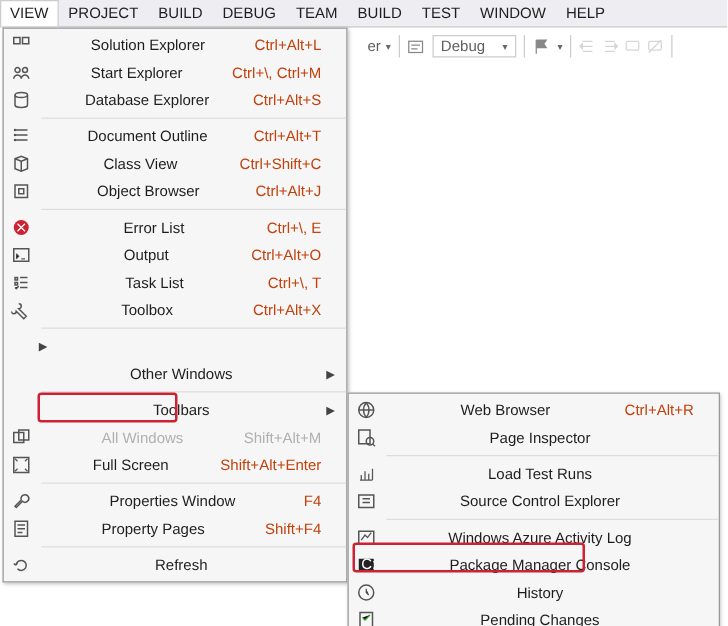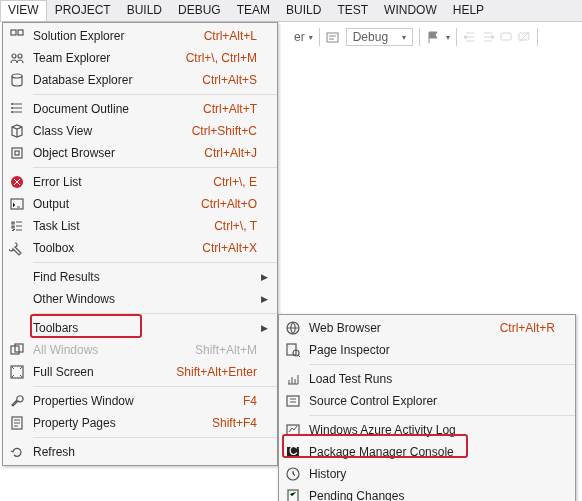--- a/index.html
+++ b/index.html
@@ -13,21 +13,21 @@
 .toolbar-frag .sep { border-left: 1px solid #ccc; height: 18px; margin: 0 2px; }
 .toolbar-frag .debug { border: 1px solid #ccc; padding: 1px 6px; display: flex; align-items: center; gap: 14px; }
 .toolbar-frag svg { display: block; }
 .tiny-caret { font-size: 8px; color: #666; }
 
 .dropdown { position: absolute; left: 2px; top: 22px; width: 276px; background: #f6f6f6; border: 1px solid #999; box-shadow: 1px 1px 3px rgba(0,0,0,.25); padding: 2px 0; }
 .submenu { position: absolute; left: 278px; top: 314px; width: 298px; background: #f6f6f6; border: 1px solid #999; box-shadow: 1px 1px 3px rgba(0,0,0,.25); padding: 2px 0; }
 
 .row { display: flex; align-items: center; height: 22px; padding: 0 6px 0 4px; cursor: default; }
 .row .icon { width: 20px; display: flex; justify-content: center; color: #555; }
-.row .label { flex: 1; padding-left: 6px; color: #1e1e1e; white-space: nowrap; }
+.row .label { flex: 1; padding-left: 6px; color: #1e1e1e; white-space: nowrap; text-align: center; }
 .row .shortcut { color: #c2410c; padding-right: 4px; white-space: nowrap; }
 .row .arrow { width: 10px; color: #444; font-size: 9px; }
 .row.disabled .label, .row.disabled .icon, .row.disabled .shortcut { color: #b0b0b0; }
 .sep-row { height: 1px; background: #ddd; margin: 3px 0 3px 30px; }
 
 .highlight-red { position: absolute; border: 2px solid #c23; border-radius: 3px; pointer-events: none; }
 .hl1 { left: 30px; top: 314px; width: 112px; height: 24px; }
 .hl2 { left: 282px; top: 434px; width: 186px; height: 24px; }
 </style>
 </head>
@@ -104,21 +104,21 @@
       <span class="arrow"></span>
     </div>
     <div class="row">
       <span class="icon">
         <svg width="16" height="16">
           <circle cx="5" cy="6" r="2" stroke="#555" fill="none" stroke-width="1.2"></circle>
           <circle cx="11" cy="6" r="2" stroke="#555" fill="none" stroke-width="1.2"></circle>
           <path d="M2 13c0-2 2-3 3-3s3 1 3 3M8 13c0-2 2-3 3-3s3 1 3 3" stroke="#555" fill="none" stroke-width="1.2"></path>
         </svg>
       </span>
-      <span class="label">Team Explorer</span>
+      <span class="label">Start Explorer</span>
       <span class="shortcut">Ctrl+\, Ctrl+M</span>
       <span class="arrow"></span>
     </div>
     <div class="row">
       <span class="icon">
         <svg width="16" height="16">
           <ellipse cx="8" cy="4" rx="5" ry="2" stroke="#555" fill="none" stroke-width="1.2"></ellipse>
           <path d="M3 4v8c0 1 2 2 5 2s5-1 5-2V4" stroke="#555" fill="none" stroke-width="1.2"></path>
         </svg>
       </span>
@@ -202,21 +202,20 @@
           <path d="M6 3a2 2 0 0 1 0 4l6 6-2 2-6-6a2 2 0 0 1-4 0" stroke="#555" fill="none" stroke-width="1.2"></path>
         </svg>
       </span>
       <span class="label">Toolbox</span>
       <span class="shortcut">Ctrl+Alt+X</span>
       <span class="arrow"></span>
     </div>
     <div class="sep-row"></div>
     <div class="row">
       <span class="icon"></span>
-      <span class="label">Find Results</span>
       <span class="shortcut"></span>
       <span class="arrow">▶</span>
     </div>
     <div class="row">
       <span class="icon"></span>
       <span class="label">Other Windows</span>
       <span class="shortcut"></span>
       <span class="arrow">▶</span>
     </div>
     <div class="sep-row"></div>

